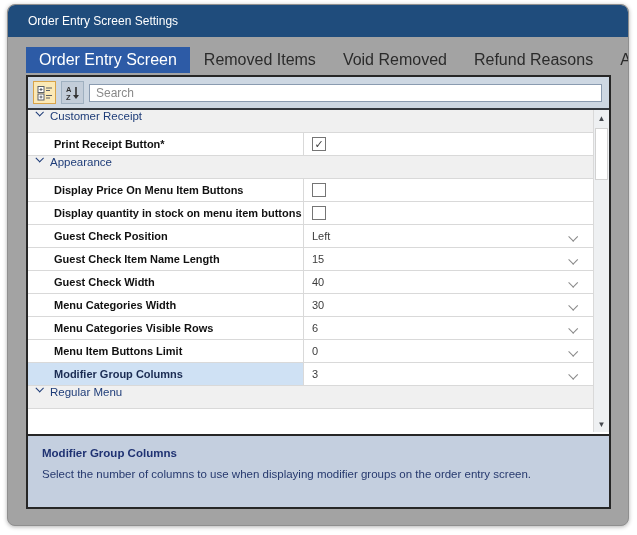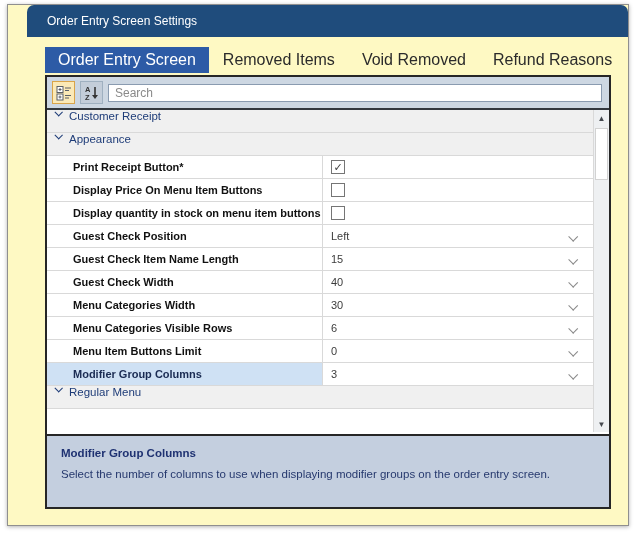--- a/index.html
+++ b/index.html
@@ -1,20 +1,20 @@
 <!DOCTYPE html>
 <html><head>
 <meta charset="utf-8">
 <style>
   * { margin:0; padding:0; box-sizing:border-box; }
   html,body { width:637px; height:535px; background:#fff; font-family:"Liberation Sans", sans-serif; }
   .window {
     position:absolute; left:7px; top:4px; width:622px; height:522px;
-    background:#fef9c3; border:1px solid #8f8f8f; border-radius:0;
-    box-shadow:0 1px 4px rgba(0,0,0,.3); overflow:hidden;padding-left:19px;
+    background:#a3a3a3; border:1px solid #8f8f8f; border-radius:8px;
+    box-shadow:0 1px 4px rgba(0,0,0,.3); overflow:hidden;
   }
   .titlebar {
     height:32px; background:#1F4C7C; color:#fff; display:flex; align-items:center;
     padding-left:20px; font-size:12px; border-radius:7px 7px 0 0;
   }
   .tabs { display:flex; margin:10px 0 0 18px; height:26px; align-items:stretch; }
   .tab {
     display:flex; align-items:center; padding:0 13px; margin-right:1px;
     font-size:16px; color:#2b2b2b; cursor:default; white-space:nowrap;
   }
@@ -123,29 +123,29 @@
       </div>
       <input class="searchbox" type="text" placeholder="Search" style="">
     </div>
 
     <div class="grid">
       <div id="grid-rows">
           <div class="row category">
             <span class="chev"></span>
             <span class="cat-label">Customer Receipt</span>
           </div>
+          <div class="row prop">
+            <div class="cell-label">Print Receipt Button*</div>
+            <div class="cell-value">
+              <span class="cb">✓</span>
+            </div>
+          </div>
           <div class="row category">
             <span class="chev"></span>
             <span class="cat-label">Appearance</span>
-          </div>
-          <div class="row prop">
-            <div class="cell-label">Print Receipt Button*</div>
-            <div class="cell-value">
-              <span class="cb">✓</span>
-            </div>
           </div>
           <div class="row prop">
             <div class="cell-label">Display Price On Menu Item Buttons</div>
             <div class="cell-value">
               <span class="cb"></span>
             </div>
           </div>
           <div class="row prop">
             <div class="cell-label">Display quantity in stock on menu item buttons</div>
             <div class="cell-value">

